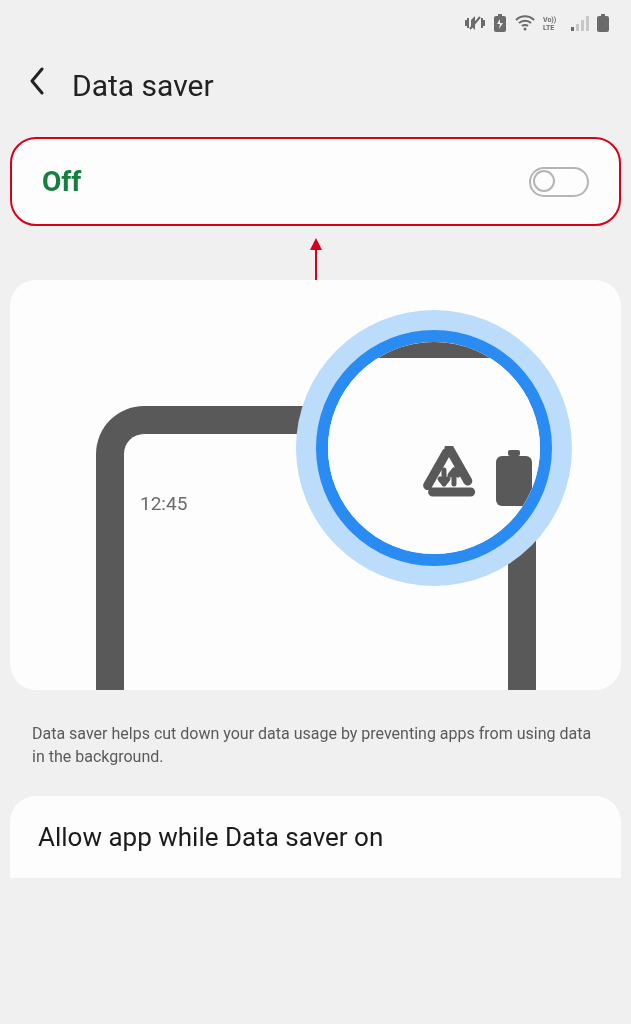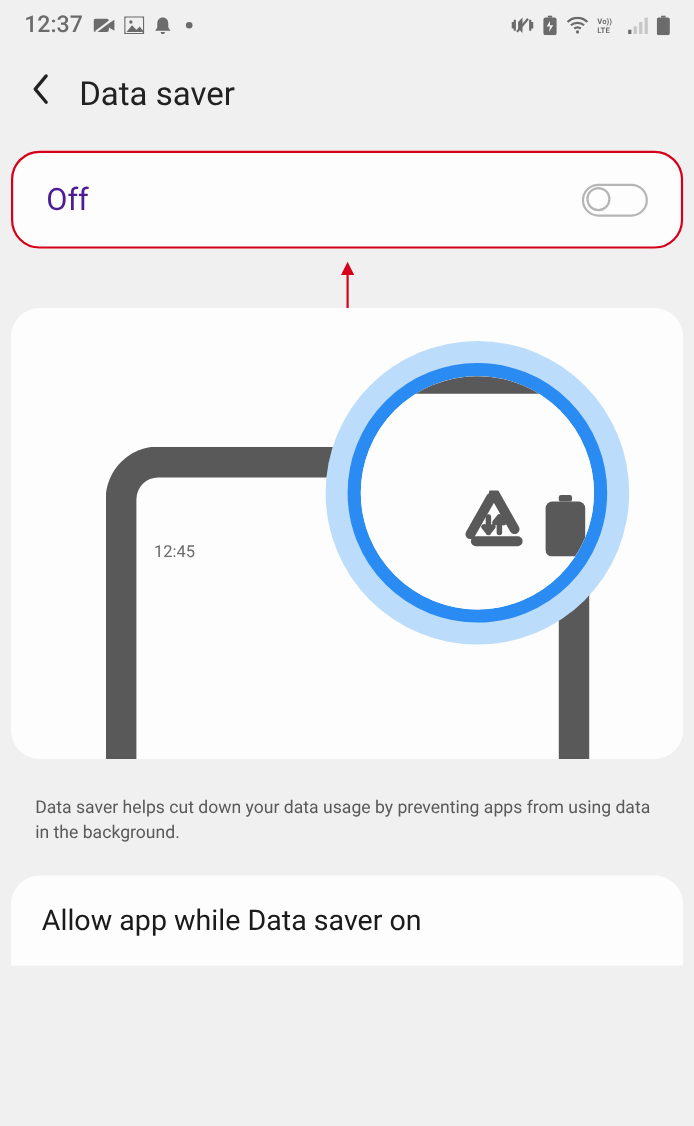--- a/index.html
+++ b/index.html
@@ -53,22 +53,22 @@
     border-radius: 26px;
     padding: 26px 30px;
     display: flex;
     align-items: center;
     border: 2px solid #d6001a;
     box-sizing: border-box;
     cursor: pointer;
   }
   .toggle-card .state-label {
     font-size: 28px;
-    color: #4c1d95;
-    font-weight: 400;
+    color: #15803d;
+    font-weight: 700;
   }
   .toggle {
     margin-left: auto;
     width: 60px; height: 30px;
     border-radius: 16px;
     position: relative;
     border: 2.5px solid #b5b5b5;
     box-sizing: border-box;
     background: #fdfdfd;
   }
@@ -113,21 +113,21 @@
     border: 28px solid #595959;
     border-bottom: none;
     border-radius: 48px 48px 0 0;
     box-sizing: border-box;
     background: #fdfdfd;
   }
   .phone-time {
     position: absolute;
     left: 130px;
     top: 212px;
-    font-size: 15px;
+    font-size: 19px;
     color: #6b6b6b;
   }
 
   
   .mag-outer {
     position: absolute;
     left: 286px; top: 30px;
     width: 276px; height: 276px;
     border-radius: 50%;
     background: #bcdcfb;
@@ -179,45 +179,20 @@
     padding: 26px 28px;
     font-size: 26px;
     color: #1b1b1b;
     cursor: pointer;
   }
 </style>
 </head>
 <body>
 
 <div class="statusbar">
-  <div class="left">
-    <span class="clock">12:37</span>
-    <span class="left-icons">
-      <span class="ic">
-        <svg width="20" height="16" viewBox="0 0 20 16">
-            <rect x="0" y="2" width="14" height="12" rx="2" fill="#6b6b6b"></rect>
-            <path d="M14 6 L19 3 L19 13 L14 10 Z" fill="#6b6b6b"></path>
-            <line x1="2" y1="14" x2="18" y2="2" stroke="#f0f0f0" stroke-width="2"></line>
-          </svg>
-      </span>
-      <span class="ic">
-        <svg width="18" height="16" viewBox="0 0 18 16">
-            <rect x="0" y="0" width="18" height="16" rx="2" fill="none" stroke="#6b6b6b" stroke-width="2"></rect>
-            <circle cx="6" cy="5" r="1.5" fill="#6b6b6b"></circle>
-            <path d="M2 14 L7 8 L11 12 L14 9 L18 14 Z" fill="#6b6b6b"></path>
-          </svg>
-      </span>
-      <span class="ic">
-        <svg width="18" height="18" viewBox="0 0 18 18">
-            <path d="M9 2 C6 2 4 4 4 8 L4 11 L2 14 L16 14 L14 11 L14 8 C14 4 12 2 9 2 Z M7 15 C7 16.1 7.9 17 9 17 C10.1 17 11 16.1 11 15 Z" fill="#6b6b6b"></path>
-          </svg>
-      </span>
-      <span class="dot"></span>
-    </span>
-  </div>
   <div class="right">
     <span class="ic">
       <svg width="20" height="18" viewBox="0 0 20 18">
           <path d="M1 6 L1 12 M3 4 L3 14 M17 4 L17 14 M19 6 L19 12" stroke="#6b6b6b" stroke-width="2"></path>
           <path d="M10 2 L6 6 L6 12 L10 16 Z" fill="#6b6b6b"></path>
           <line x1="5" y1="15" x2="15" y2="3" stroke="#6b6b6b" stroke-width="2"></line>
         </svg>
     </span>
     <span class="ic">
       <svg width="14" height="18" viewBox="0 0 14 18">

